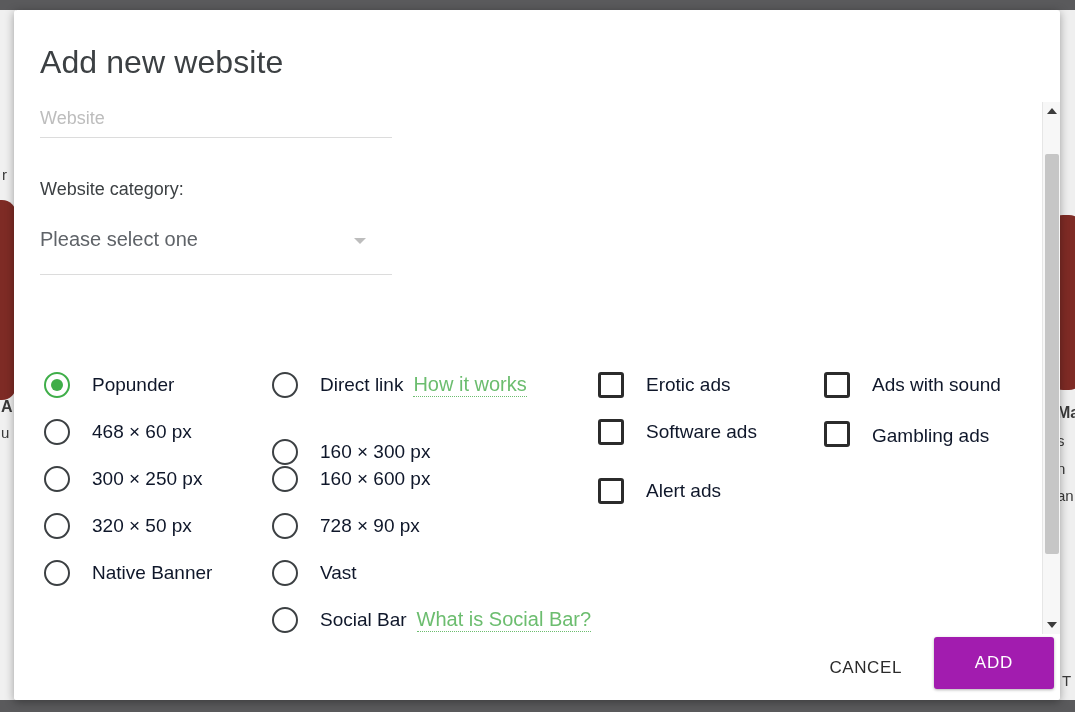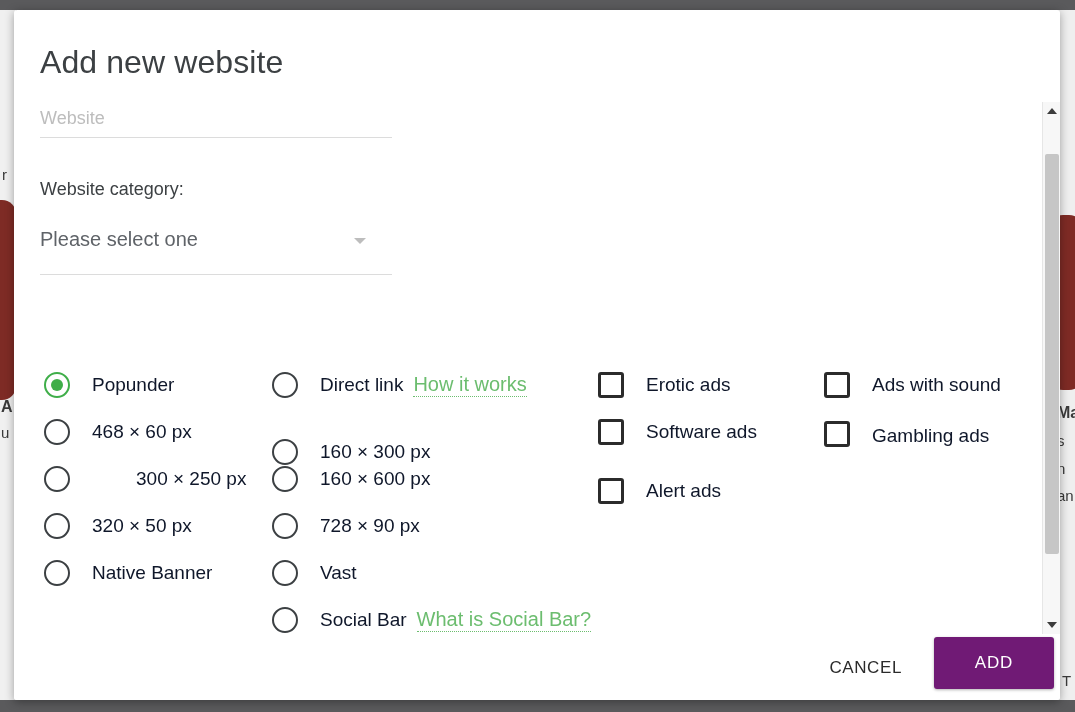--- a/index.html
+++ b/index.html
@@ -254,21 +254,21 @@
     color: #2b2b2b;
     cursor: pointer;
     padding: 8px 10px;
   }
   .btn-add {
     position: absolute;
     right: 6px;
     top: 3px;
     width: 120px;
     height: 52px;
-    background: #701a75;
+    background: #a21caf;
     border: none;
     border-radius: 3px;
     color: #ffffff;
     font-family: "Liberation Sans", sans-serif;
     font-size: 17px;
     letter-spacing: 0.8px;
     cursor: pointer;
     box-shadow: 0 1px 3px rgba(0,0,0,0.3);
   }
 </style>
@@ -315,21 +315,21 @@
 
     <div id="adunits-left">
         <div class="opt-row" style="left: 30px; top: 268px;">
           <span class="radio checked"></span>
           <span class="opt-label">Popunder</span>
         </div>
         <div class="opt-row" style="left: 30px; top: 315px;">
           <span class="radio"></span>
           <span class="opt-label">468 × 60 px</span>
         </div>
-        <div class="opt-row" style="left: 30px; top: 362px; gap: 44px;">
+        <div class="opt-row" style="left: 30px; top: 362px;">
           <span class="radio"></span>
           <span class="opt-label">300 × 250 px</span>
         </div>
         <div class="opt-row" style="left: 30px; top: 409px;">
           <span class="radio"></span>
           <span class="opt-label">320 × 50 px</span>
         </div>
         <div class="opt-row" style="left: 30px; top: 456px;">
           <span class="radio"></span>
           <span class="opt-label">Native Banner</span>

